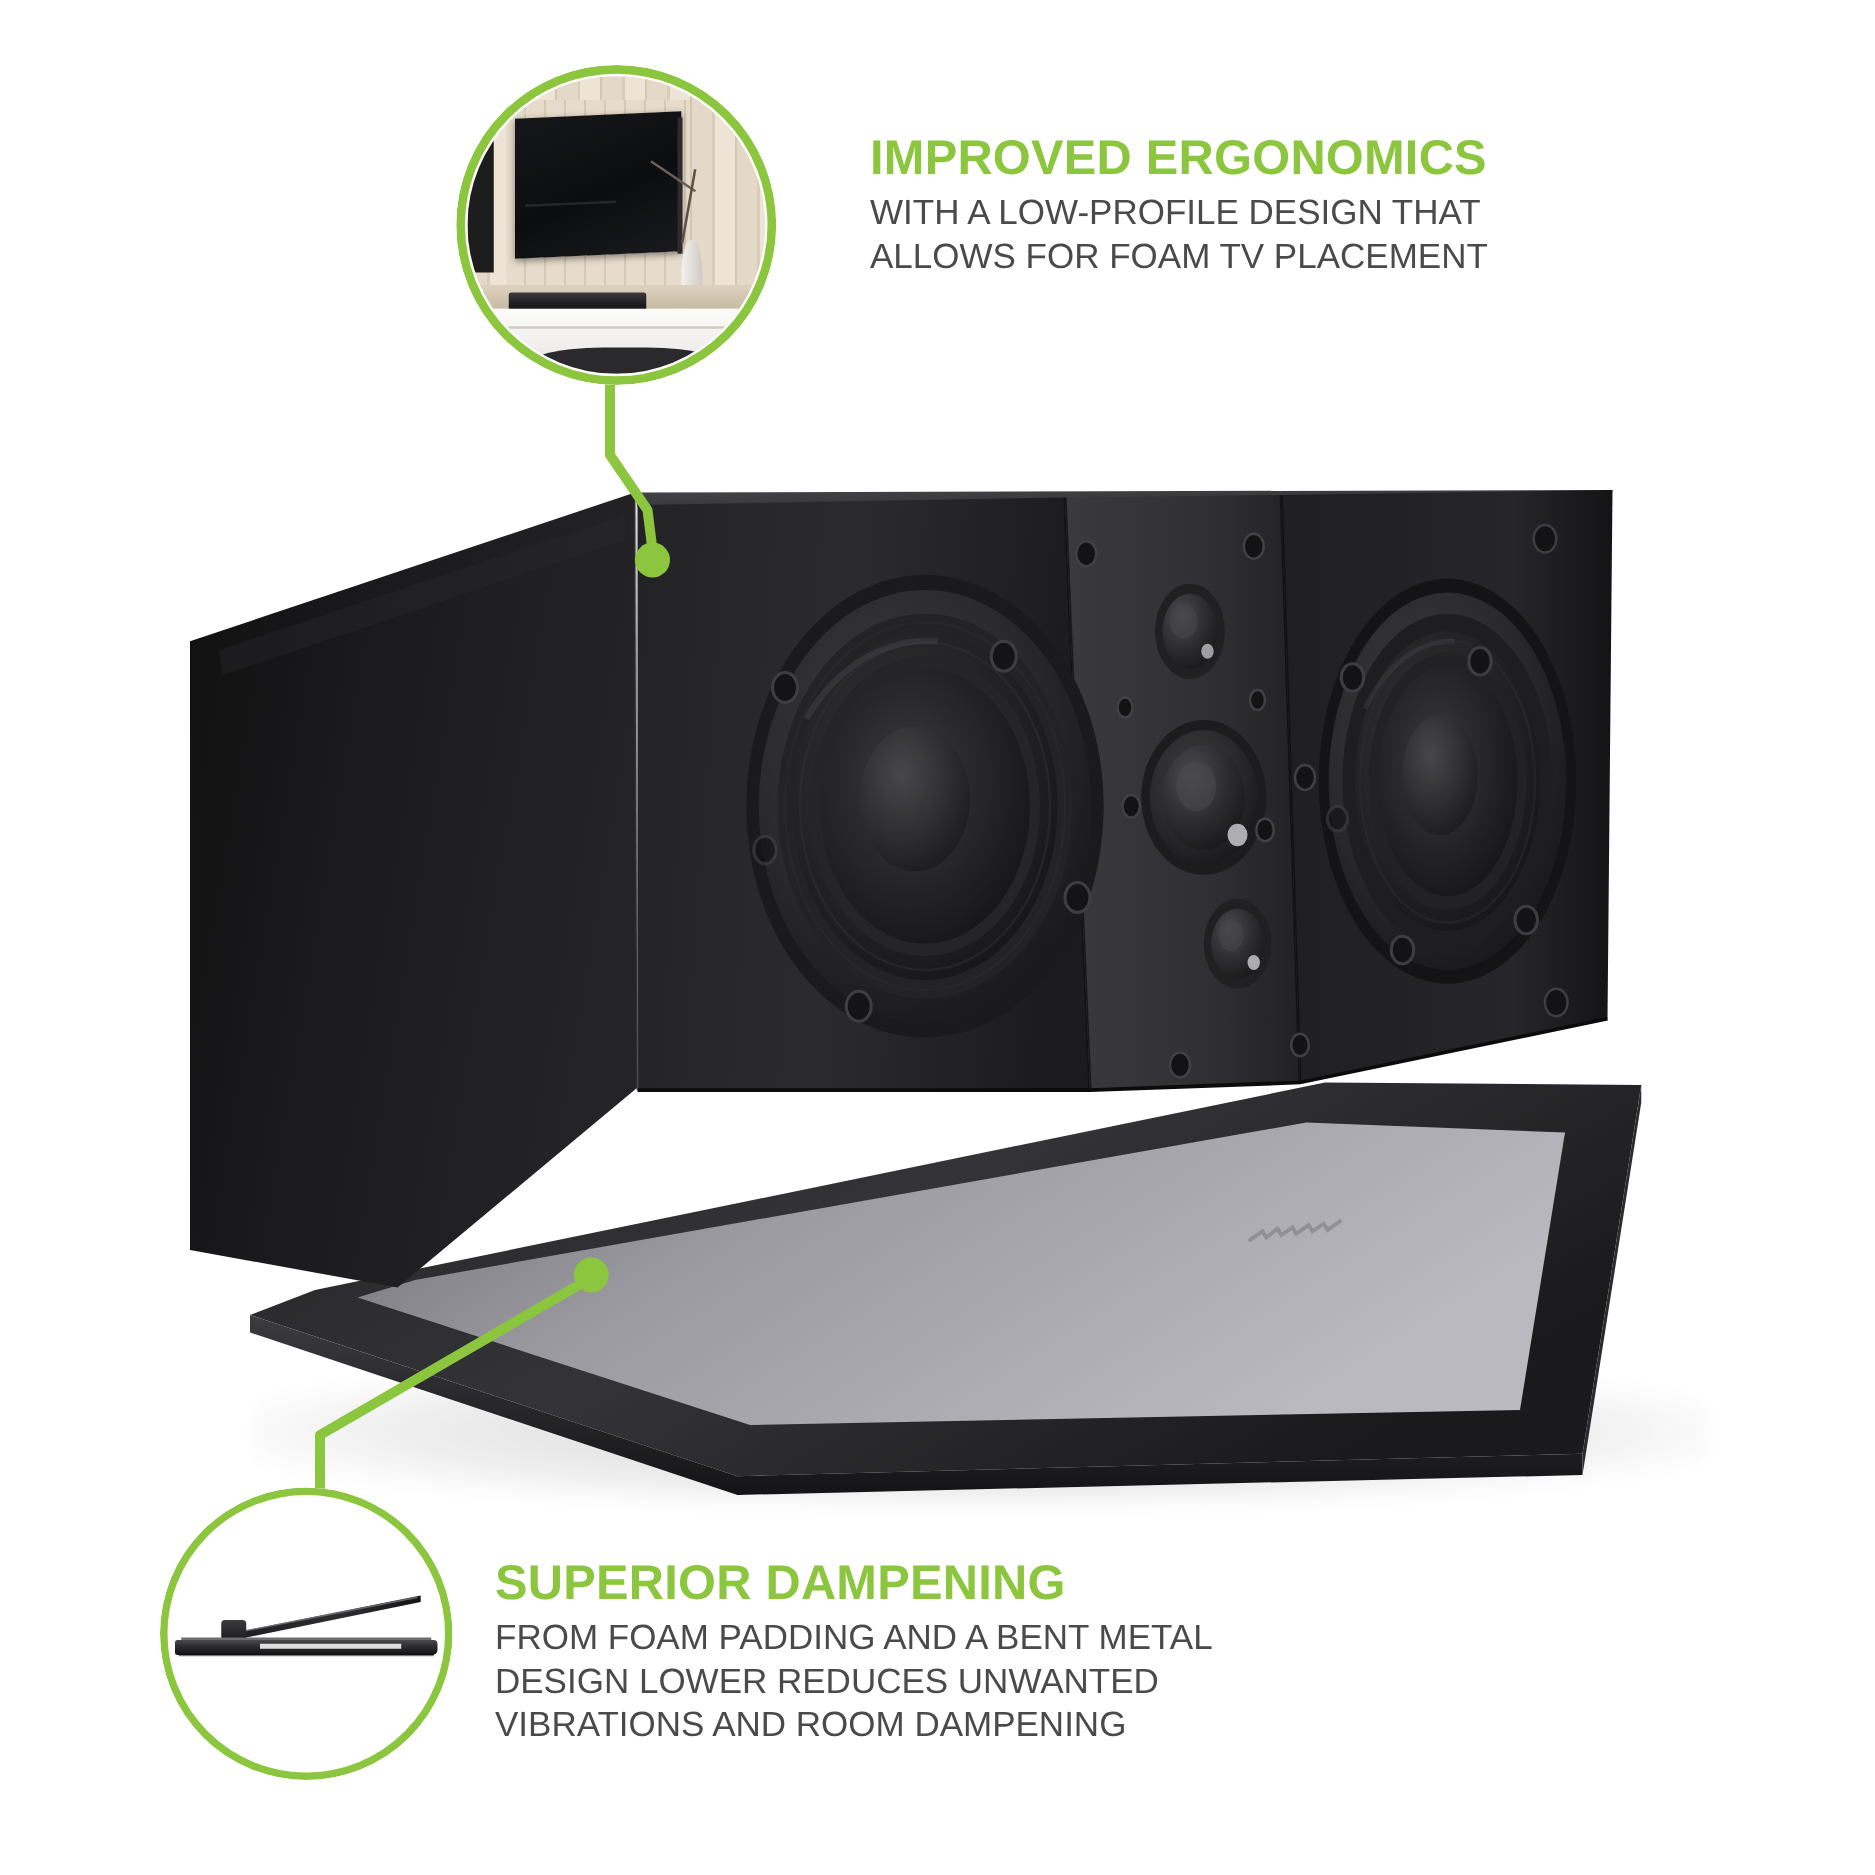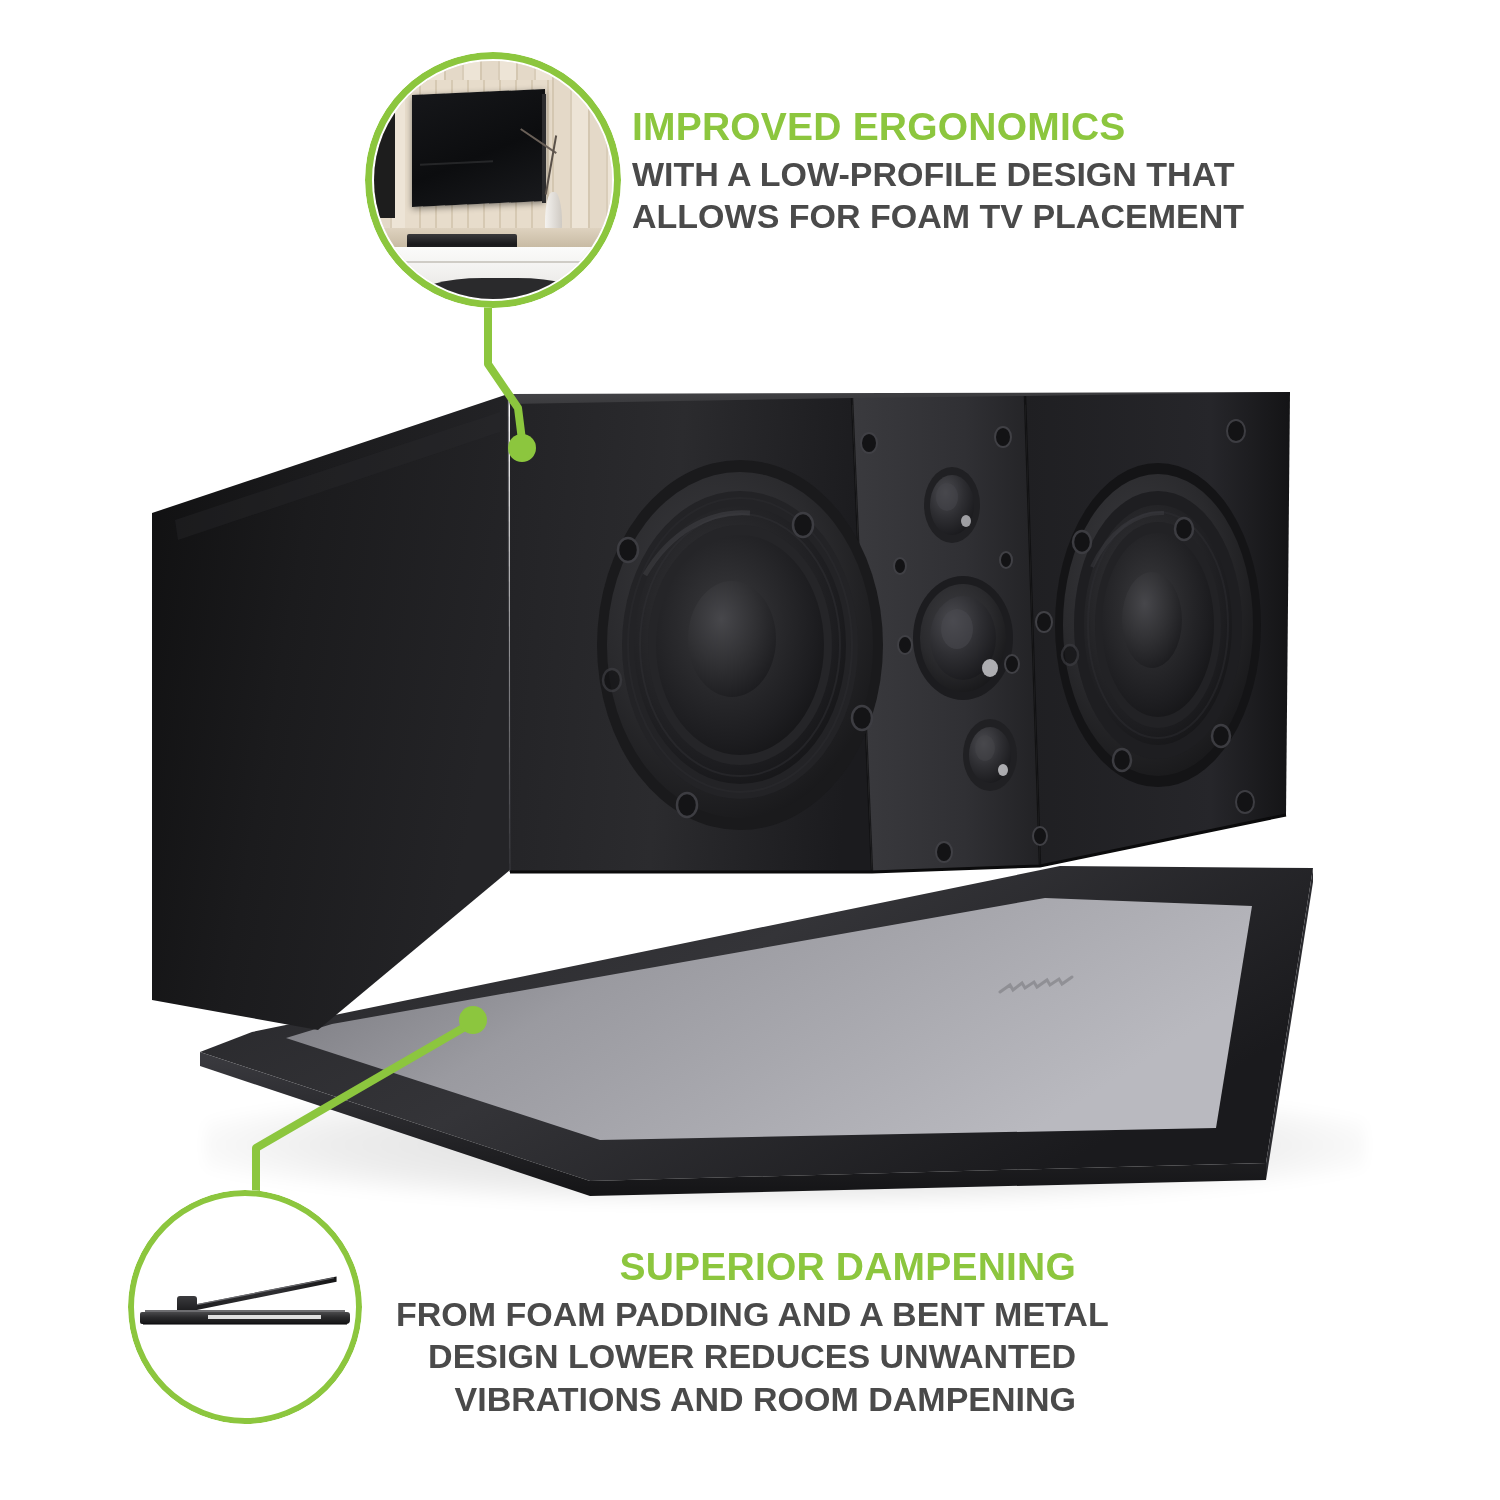--- a/index.html
+++ b/index.html
@@ -192,29 +192,29 @@
     color: #8cc63e;
     font-size: 39px;
     font-weight: 700;
     letter-spacing: .2px;
     line-height: 1.06;
     margin: 0 0 6px 0;
     white-space: nowrap;
   }
   .callout-body {
     color: #4a4a4a;
-    font-size: 34px;
-    font-weight: 700;
+    font-size: 28px;
+    font-weight: 400;
     line-height: 1.24;
     margin: 0;
   }
   .callout-body .line { display: block; white-space: nowrap; }
 
-  #text-ergonomics { left: 632px; top: 106px; width: 600px; }
-  #text-dampening  { left: 396px; top: 1246px; width: 680px; text-align: right; }
+  #text-ergonomics { left: 696px; top: 106px; width: 600px; }
+  #text-dampening  { left: 396px; top: 1246px; width: 680px; }
 
   
   #speaker-assembly {
     position: absolute;
     left: 0; top: 0; width: 1500px; height: 1500px;
   }
   .floor-shadow {
     position: absolute;
     left: 205px; top: 1085px; width: 1160px; height: 120px;
     background: radial-gradient(ellipse at 50% 50%, rgba(0,0,0,.17) 0%, rgba(0,0,0,.07) 55%, rgba(0,0,0,0) 78%);

